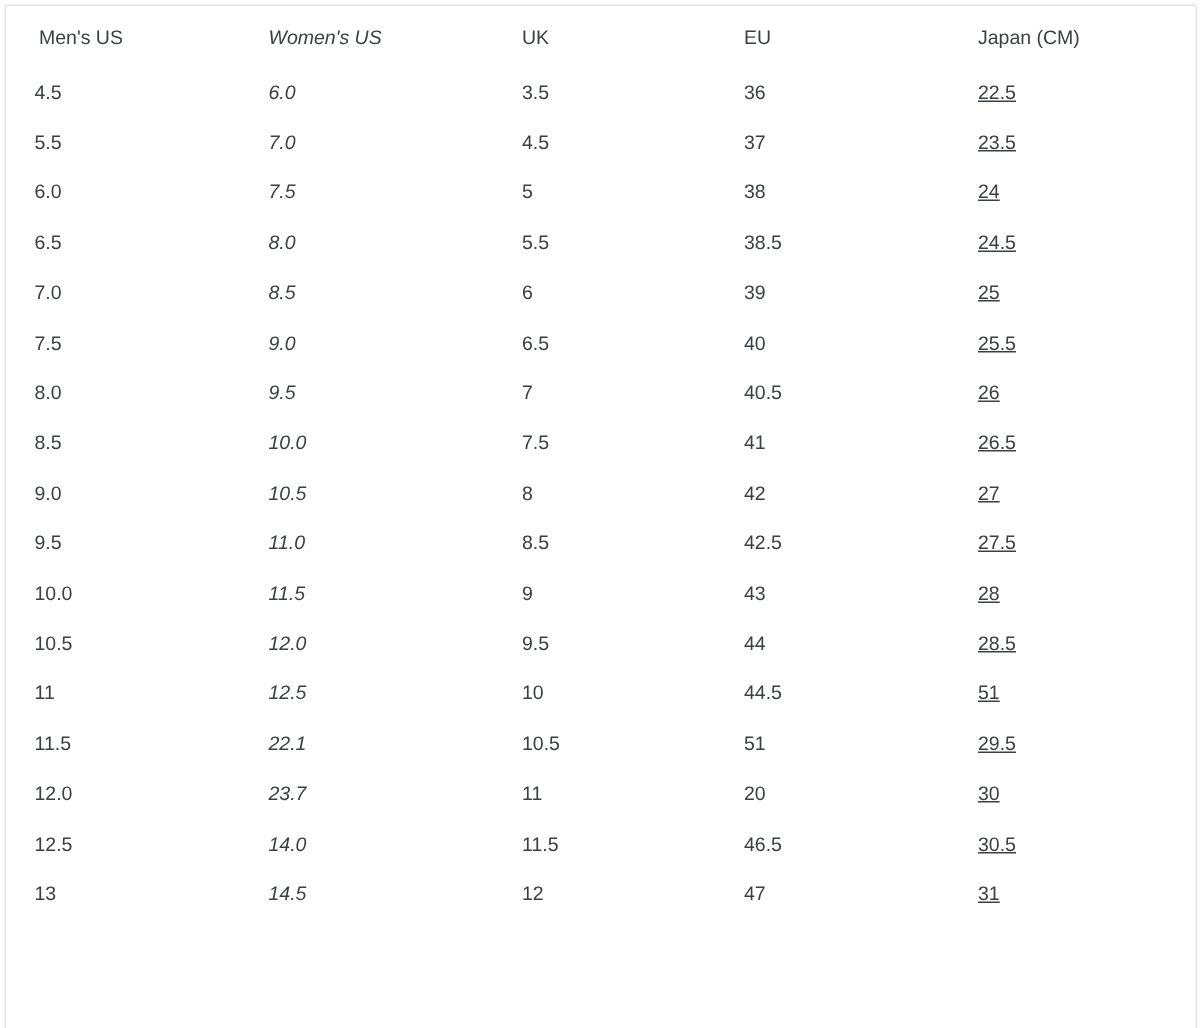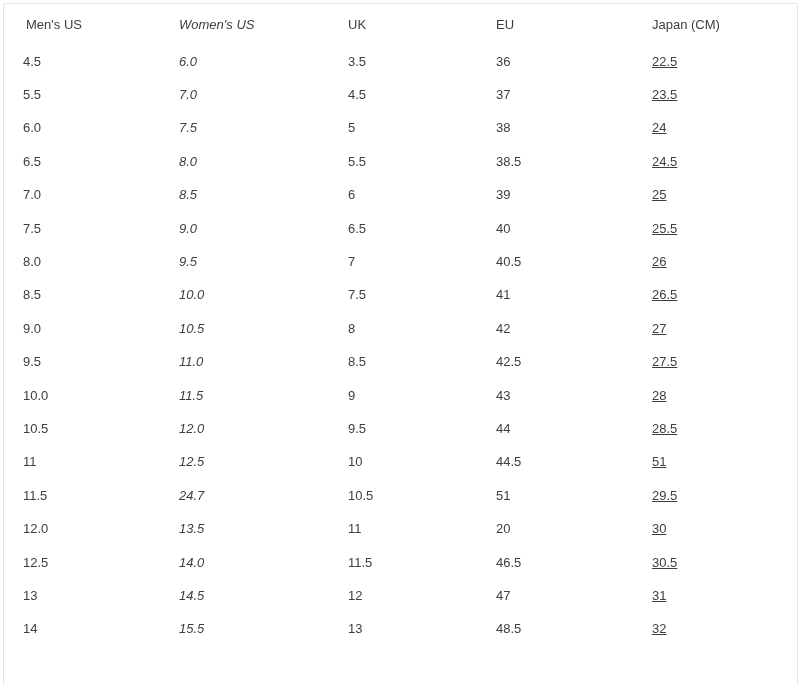--- a/index.html
+++ b/index.html
@@ -190,48 +190,41 @@
         </tr>
         <tr>
           <td class="col-mens">11</td>
           <td class="col-womens">12.5</td>
           <td class="col-uk">10</td>
           <td class="col-eu">44.5</td>
           <td class="col-japan">51</td>
         </tr>
         <tr>
           <td class="col-mens">11.5</td>
-          <td class="col-womens">24.7</td>
+          <td class="col-womens">22.1</td>
           <td class="col-uk">10.5</td>
           <td class="col-eu">51</td>
           <td class="col-japan">29.5</td>
         </tr>
         <tr>
           <td class="col-mens">12.0</td>
-          <td class="col-womens">13.5</td>
+          <td class="col-womens">23.7</td>
           <td class="col-uk">11</td>
           <td class="col-eu">20</td>
           <td class="col-japan">30</td>
         </tr>
         <tr>
           <td class="col-mens">12.5</td>
           <td class="col-womens">14.0</td>
           <td class="col-uk">11.5</td>
           <td class="col-eu">46.5</td>
           <td class="col-japan">30.5</td>
         </tr>
         <tr>
           <td class="col-mens">13</td>
           <td class="col-womens">14.5</td>
           <td class="col-uk">12</td>
           <td class="col-eu">47</td>
           <td class="col-japan">31</td>
         </tr>
-        <tr>
-          <td class="col-mens">14</td>
-          <td class="col-womens">15.5</td>
-          <td class="col-uk">13</td>
-          <td class="col-eu">48.5</td>
-          <td class="col-japan">32</td>
-        </tr>
       </tbody>
   </table>
 </div>
 
 </body></html>

